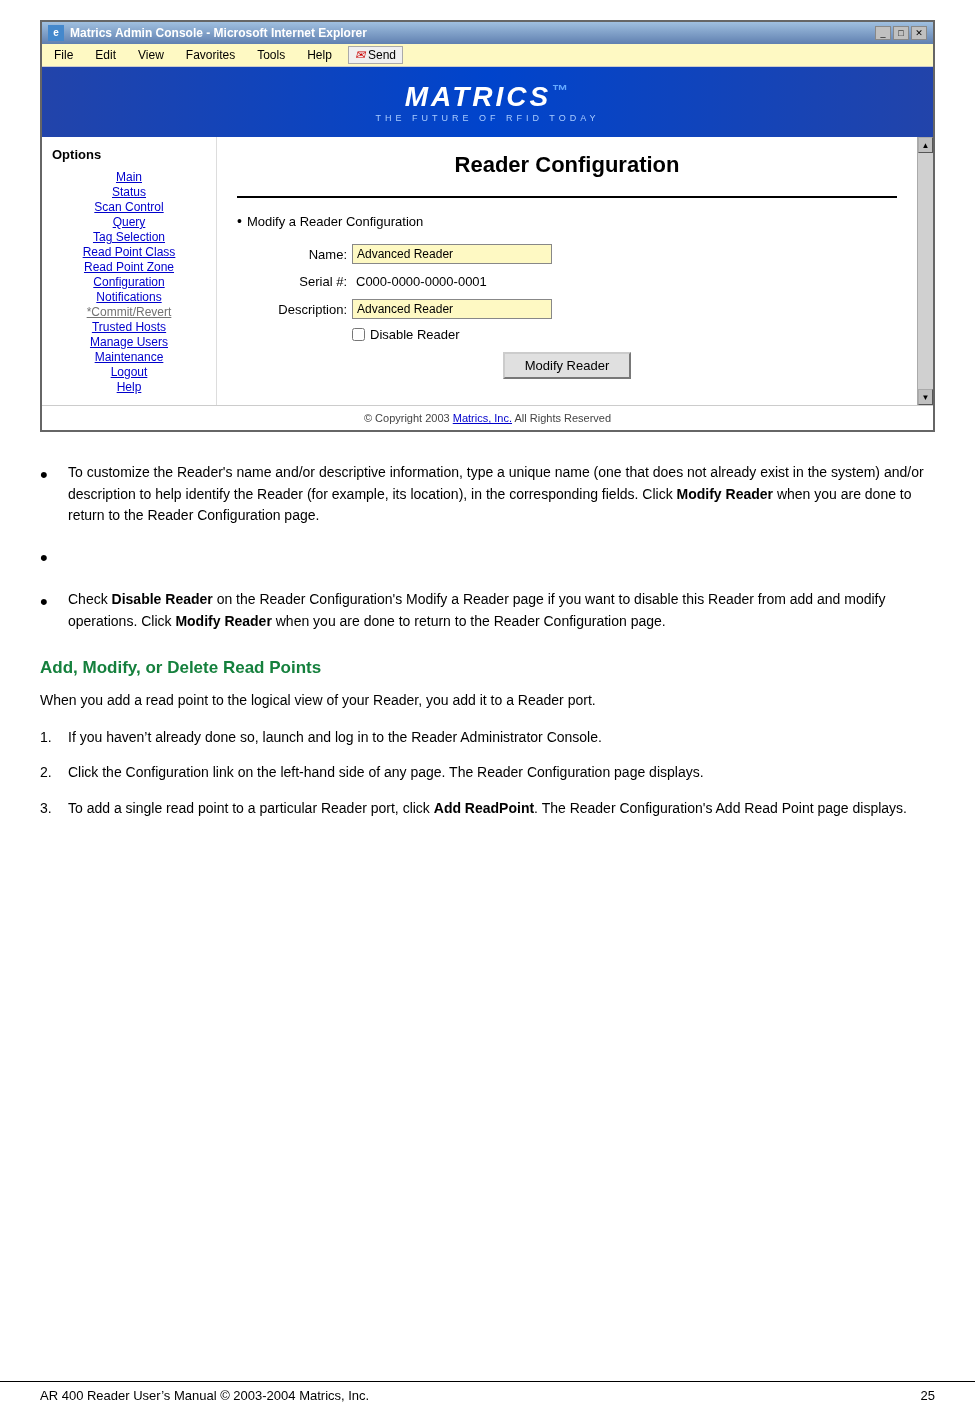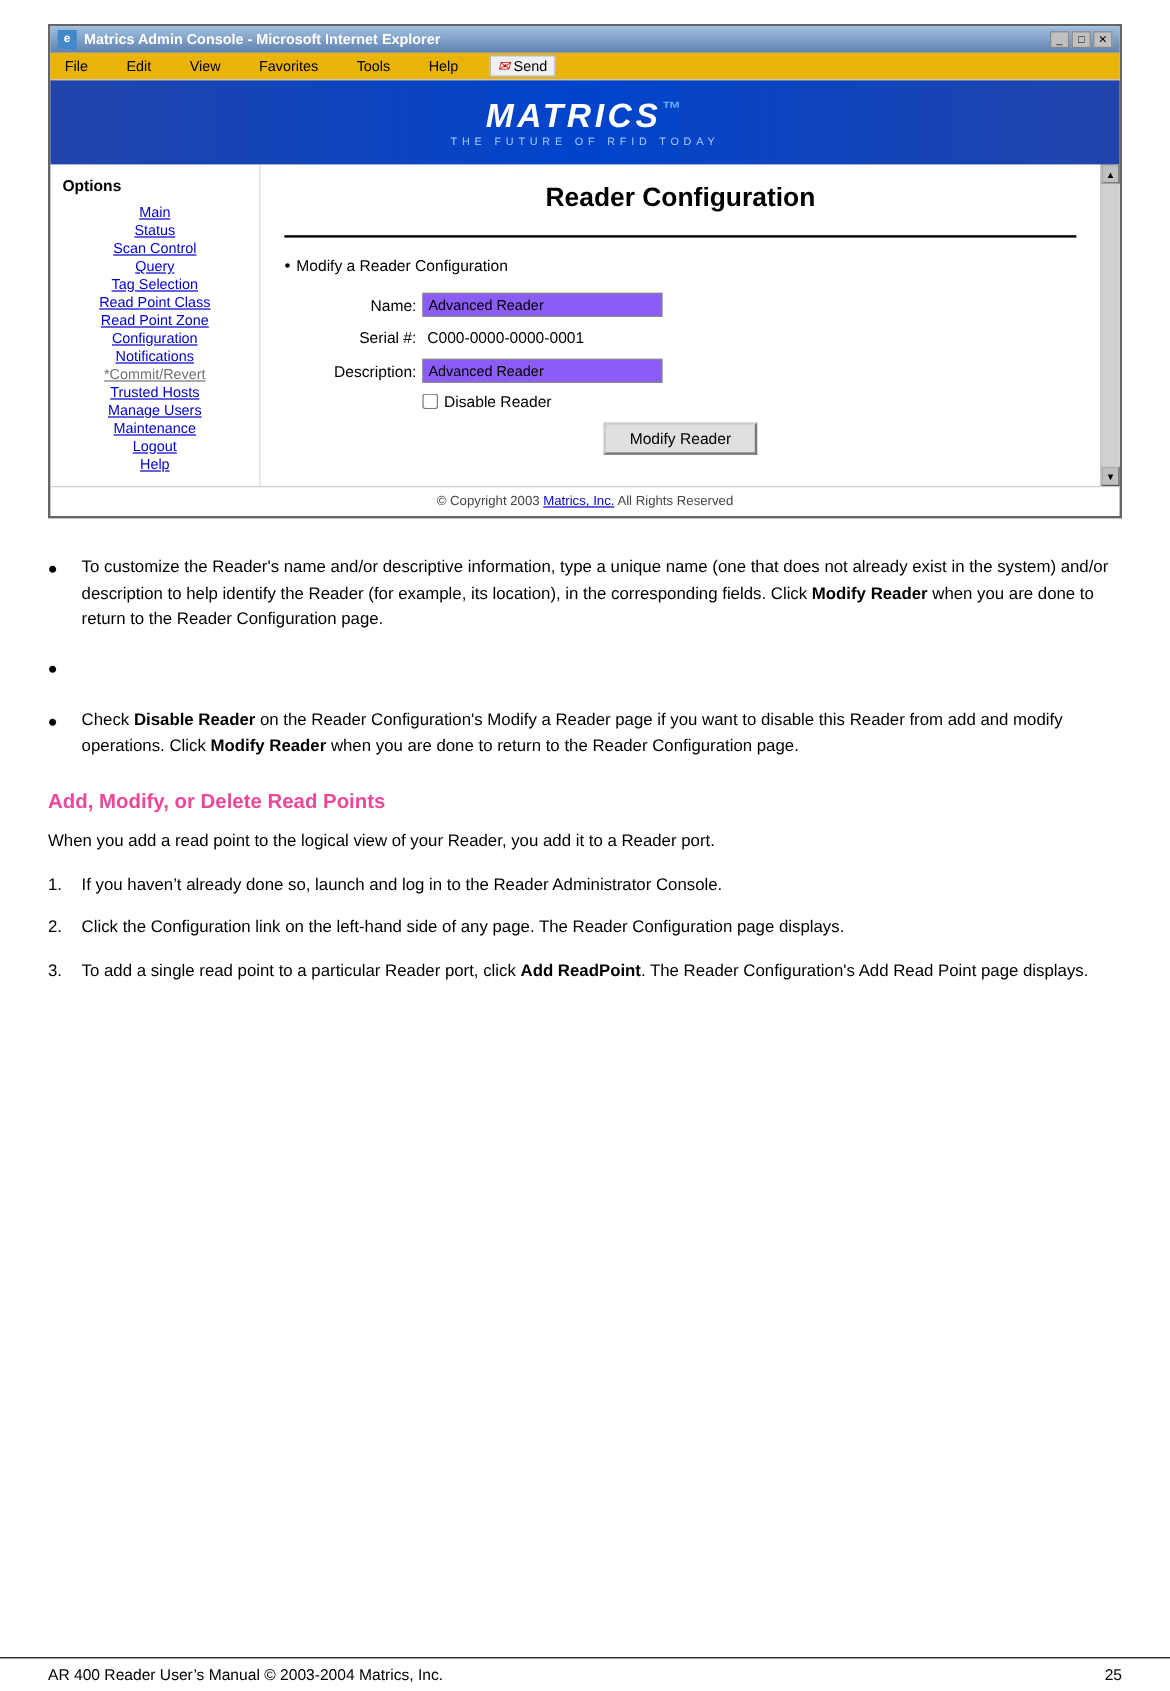--- a/index.html
+++ b/index.html
@@ -63,26 +63,26 @@
       height: 14px;
       background: #c0c0c0;
       border: 1px solid #888;
       font-size: 9px;
       text-align: center;
       line-height: 12px;
       cursor: pointer;
     }
 
     .browser-menubar {
-      background: #eab308;
+      background: #fef9c3;
       border-bottom: 1px solid #ccc;
       padding: 2px 6px;
       display: flex;
       align-items: center;
-      gap: 20px;
+      gap: 10px;
     }
 
     .menu-item {
       font-size: 12px;
       padding: 2px 6px;
       cursor: pointer;
     }
 
     .toolbar-area {
       display: flex;
@@ -214,21 +214,21 @@
       width: 110px;
       margin-right: 5px;
       font-size: 13px;
     }
 
     .form-input {
       border: 1px solid #888;
       padding: 2px 4px;
       font-size: 12px;
       width: 200px;
-      background: #8b5cf6;
+      background: #fef9c3;
     }
 
     .form-serial {
       font-size: 13px;
       padding: 2px 4px;
     }
 
     .checkbox-row {
       display: flex;
       align-items: center;
@@ -309,21 +309,21 @@
       margin-right: 8px;
     }
 
     .bullet-text {
       flex: 1;
       font-size: 14px;
       line-height: 1.55;
     }
 
     .section-heading {
-      color: #ec4899;
+      color: #15803d;
       font-size: 17px;
       font-weight: bold;
       margin: 25px 0 12px 0;
     }
 
     .intro-text {
       font-size: 14px;
       line-height: 1.55;
       margin-bottom: 15px;
     }

